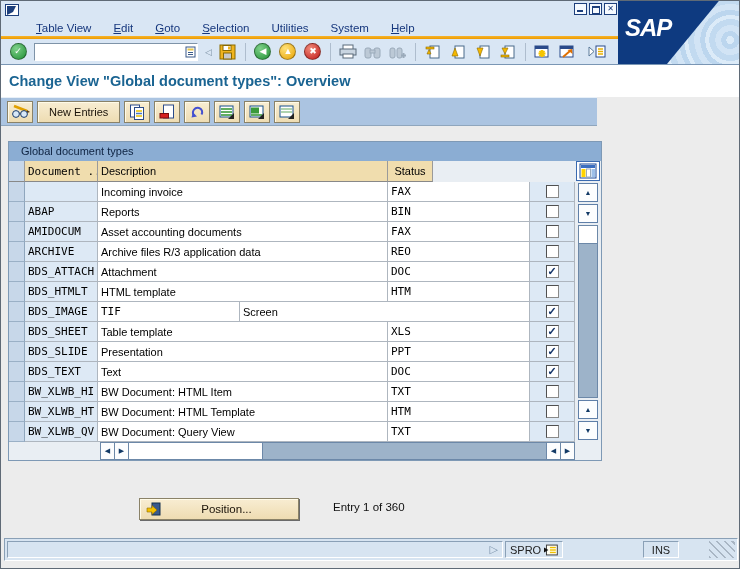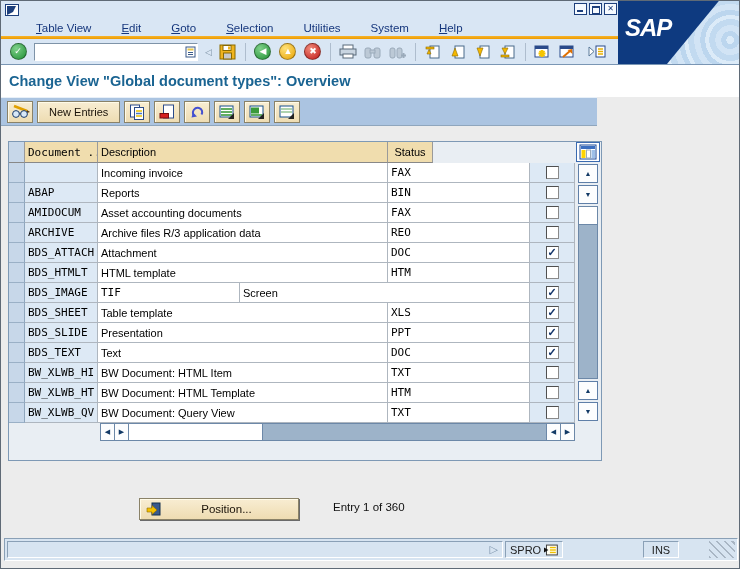--- a/index.html
+++ b/index.html
@@ -13,21 +13,21 @@
   .winicon{width:14px;height:12px;border:1px solid #1d3f7c;background:#fff;position:relative;}
   .winicon::after{content:"";position:absolute;left:1px;top:1px;border:4px solid transparent;border-left:6px solid #1d3f7c;border-top:6px solid #1d3f7c;width:0;height:0;border-right-width:3px;border-bottom-width:3px;}
   .winctrls{position:absolute;right:124px;top:2px;display:flex;gap:2px;}
   .wbtn{width:13px;height:12px;border:1px solid #1d3f7c;background:#f6fafe;position:relative;
         display:flex;align-items:center;justify-content:center;font-size:8px;color:#1d3f7c;line-height:1;}
   .wbtn.min::after{content:"";position:absolute;left:2px;bottom:2px;width:6px;height:2px;background:#1d3f7c;}
   .wbtn.max::after{content:"";position:absolute;left:2px;top:2px;width:6px;height:5px;border:1px solid #1d3f7c;border-top-width:2px;}
 
   
   .menubar{position:absolute;left:0;top:18px;width:617px;height:17px;background:#d9e6f4;
-           display:flex;align-items:center;padding-left:26px;gap:12px;}
+           display:flex;align-items:center;padding-left:26px;gap:4px;}
   .mitem{font-size:11.5px;color:#16377d;padding:0 9px;white-space:nowrap;cursor:default;}
   .mitem u{text-decoration:underline;}
   .rule-orange{position:absolute;left:0;top:35px;width:617px;height:3px;background:linear-gradient(#f7b42a,#ec9a00);}
 
   
   .toolbar{position:absolute;left:0;top:38px;width:617px;height:25px;background:#d9e6f4;
            display:flex;align-items:center;padding:0 6px;gap:3px;}
   .tsep{width:1px;height:18px;background:#aebdce;margin:0 3px;}
   .tbtn{width:22px;height:22px;display:flex;align-items:center;justify-content:center;flex:0 0 auto;}
   .circ{width:17px;height:17px;border-radius:50%;display:flex;align-items:center;justify-content:center;
@@ -330,20 +330,21 @@
             <line x1="2" y1="8" x2="13" y2="8"></line>
           </g>
           <polygon points="9,15 15,15 15,9" fill="#222"></polygon>
         </svg>
     </span>
   </div>
 
   <div class="content">
 
     <div class="tframe">
+      <div class="tcaption">Global document types</div>
       <div class="tgrid">
         <div class="hrow">
           <div class="cell sel"></div>
           <div class="cell doc">Document ...</div>
           <div class="cell desc">Description</div>
           <div class="cell status">Status</div>
         </div>
         <div>
             <div class="trow">
               <div class="cell sel"></div>

